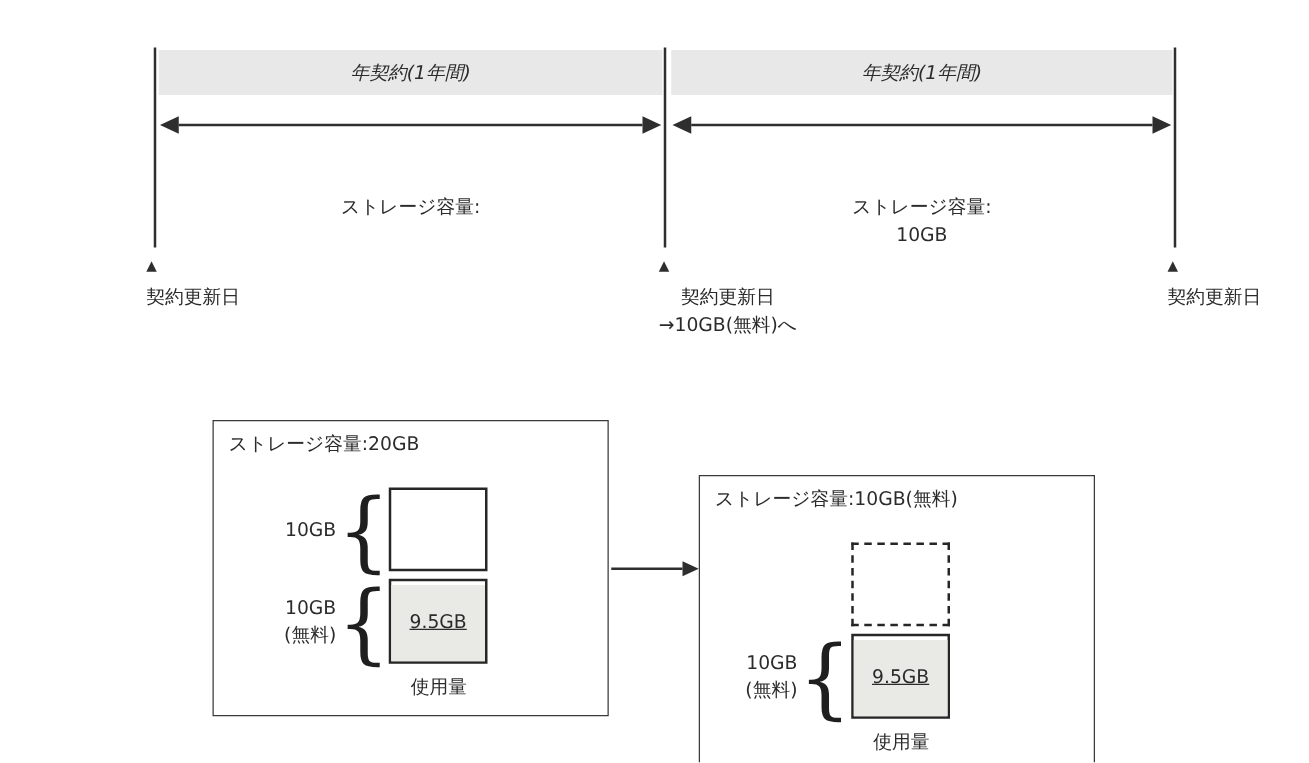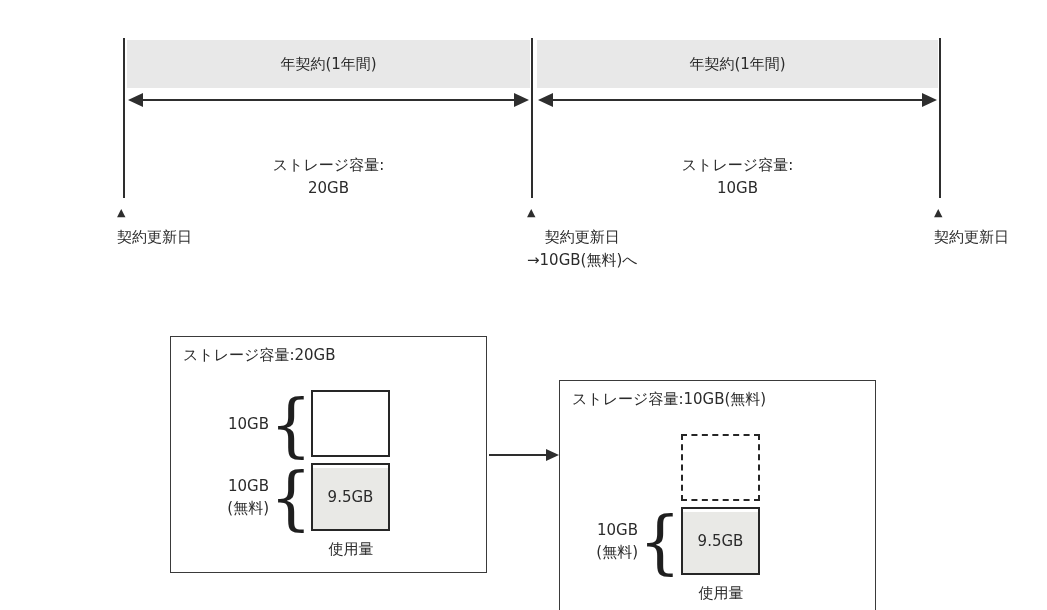--- a/index.html
+++ b/index.html
@@ -7,23 +7,23 @@
     position:relative;
     width:1047px;height:610px;
     background:#ffffff;
     font-family:"DejaVu Sans","Liberation Sans",sans-serif;
     color:#2b2b2b;
     overflow:hidden;
   }
   
   .vline{position:absolute;top:38px;height:160px;width:2px;background:#2e2e2e;}
   .pbar{
-    position:absolute;top:40px;height:48px;background:#e8e8e8;
+    position:absolute;top:40px;height:36px;background:#e8e8e8;
     display:flex;align-items:center;justify-content:center;
-    font-size:15px;white-space:nowrap;
+    font-size:15px;white-space:nowrap;font-style:italic;
   }
   .harrow{position:absolute;display:flex;align-items:center;height:14px;}
   .harrow .aline{flex:1;height:0;border-top:2px solid #2e2e2e;}
   .ah{width:0;height:0;display:block;}
   .ah-l{border-top:7px solid transparent;border-bottom:7px solid transparent;border-right:15px solid #2e2e2e;}
   .ah-r{border-top:7px solid transparent;border-bottom:7px solid transparent;border-left:15px solid #2e2e2e;}
   .slabel{position:absolute;top:110px;text-align:center;font-size:15px;line-height:23px;white-space:nowrap;margin-top:44px;}
   .marker{position:absolute;top:206px;font-size:15px;white-space:nowrap;}
   .marker .tri{font-size:11px;line-height:14px;margin-bottom:7px;color:#2e2e2e;}
   .marker .mlabel{line-height:20px;text-align:center;}
@@ -40,21 +40,21 @@
     font-size:70px;font-family:"DejaVu Serif","Liberation Serif",serif;
     color:#1f1f1f;transform:scaleX(0.95);
   }
   .blabel{position:absolute;font-size:15px;line-height:22px;text-align:right;white-space:nowrap;}
   .block{position:absolute;width:75px;background:#ffffff;}
   .block.solid{border:2.5px solid #262626;}
   .block.dashed{border:2.5px dashed #262626;background:#ffffff;}
   .block .fill{position:absolute;left:0;right:0;bottom:0;height:61px;background:#e9e9e6;}
   .block .bvalue{
     position:absolute;inset:0;display:flex;align-items:center;justify-content:center;
-    font-size:15px;color:#2b2b2b;
+    font-size:15px;color:#2b2b2b;text-decoration:underline;
   }
   .ulabel{position:absolute;width:80px;text-align:center;font-size:15px;top:203px;white-space:nowrap;}
 </style>
 </head>
 <body>
 
 <div class="canvas">
 
   <div class="vline" style="left:123px;"></div>
   <div class="vline" style="left:531px;"></div>
@@ -73,21 +73,20 @@
     <span class="ah ah-r"></span>
   </div>
   <div class="harrow" style="left:538px;top:93px;width:399px;">
     <span class="ah ah-l"></span>
     <span class="aline"></span>
     <span class="ah ah-r"></span>
   </div>
 
   <div class="slabel" style="left:128px;width:401px;">
     <div>ストレージ容量:</div>
-    <div>20GB</div>
   </div>
   <div class="slabel" style="left:538px;width:399px;">
     <div>ストレージ容量:</div>
     <div>10GB</div>
   </div>
 
   <div class="marker" style="left:117px;">
     <div class="tri">▲</div>
     <div class="mlabel">契約更新日</div>
   </div>

